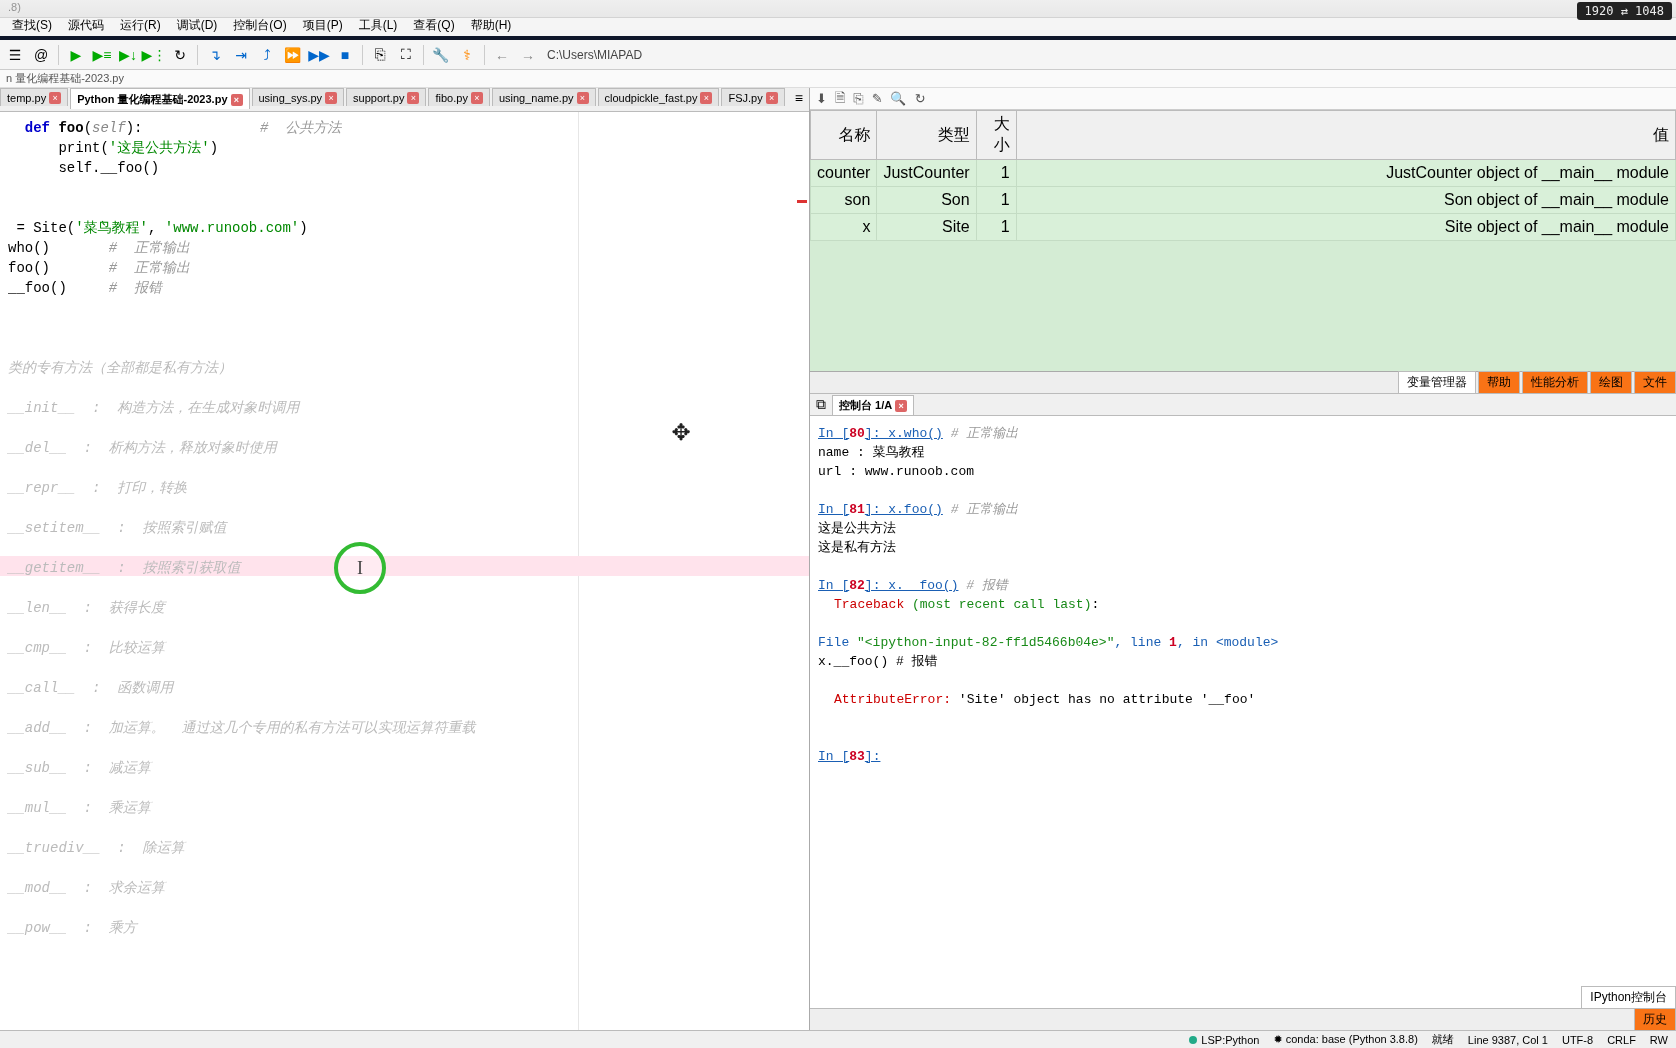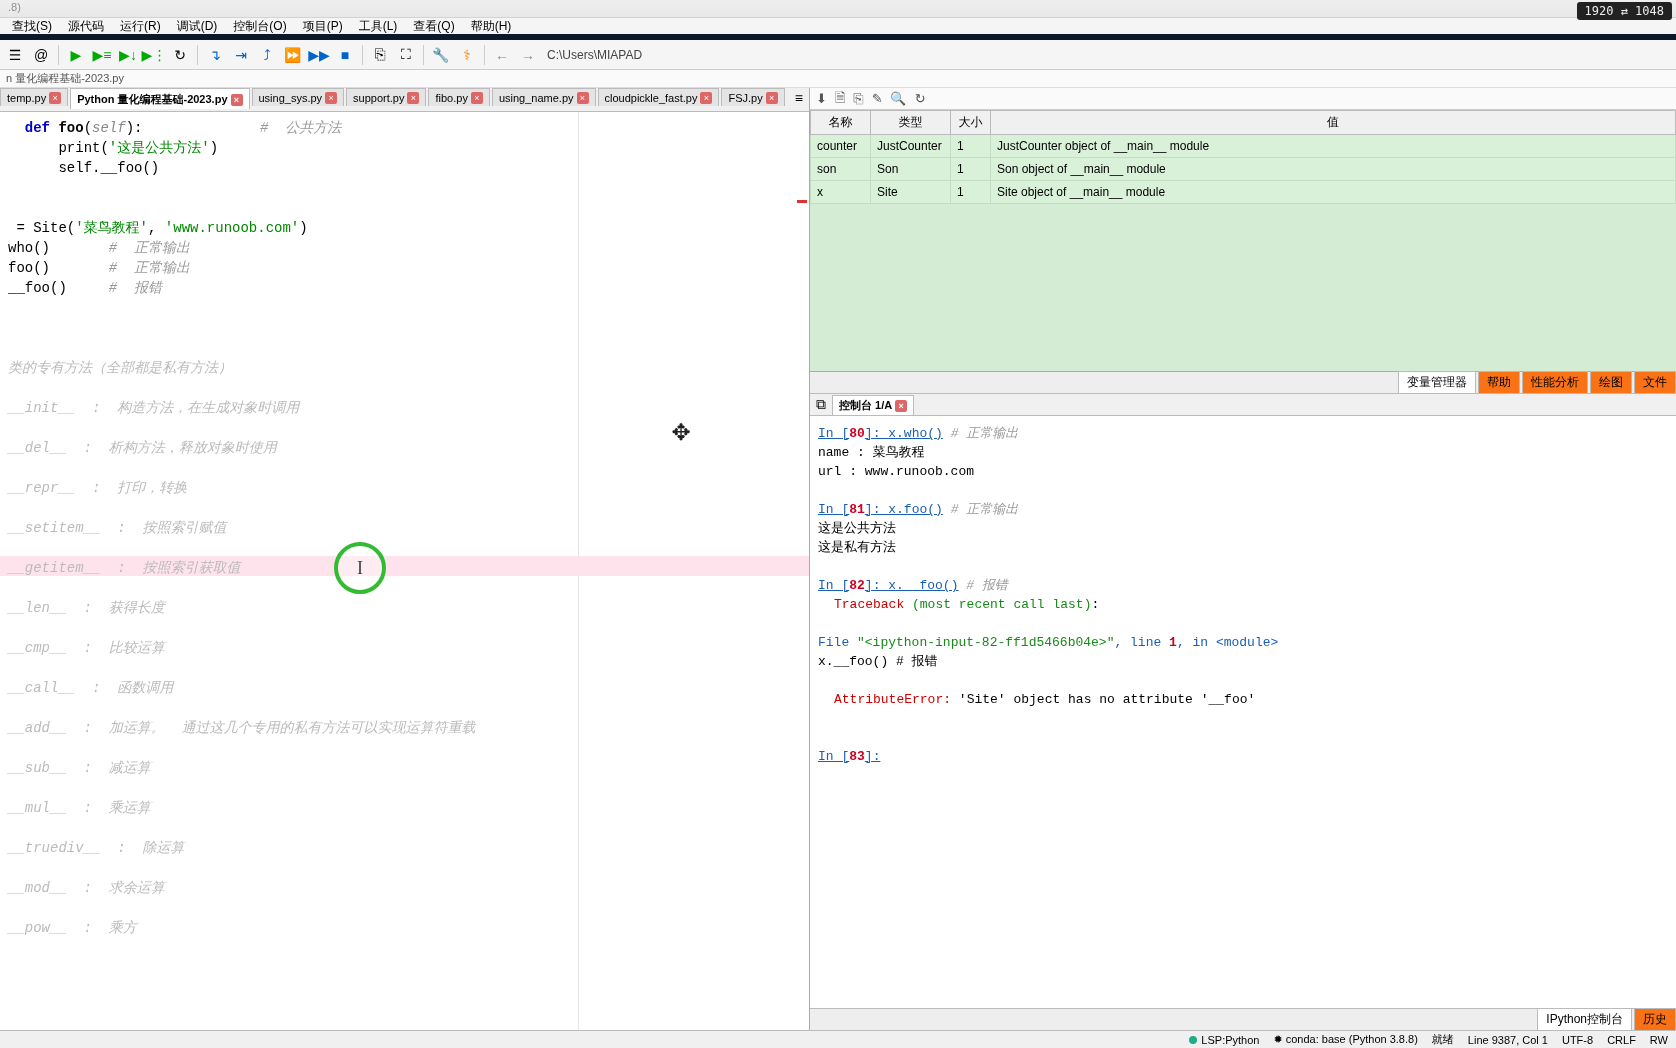--- a/index.html
+++ b/index.html
@@ -16,23 +16,23 @@
     height: 18px;
     background: linear-gradient(#eee,#ddd);
     border-bottom:1px solid #aaa;
     opacity:.4;
     font-size:11px;
     padding:1px 8px;
   }
   .menubar {
     height: 22px;
     background: #f5f5f5;
-    border-bottom: 6px solid #0f172a;
+    border-bottom: 4px solid #0f172a;
     display:flex;
-    align-items:center;
+    align-items:flex-end;
     padding:0 4px;
     font-size:12px;
   }
   .menubar span { padding: 2px 8px; cursor:default;}
   .toolbar {
     height: 30px;
     background: #f5f5f5;
     border-bottom:1px solid #ccc;
     display:flex;
     align-items:center;
@@ -119,21 +119,21 @@
   .vartool{
     height:22px;display:flex;align-items:center;gap:8px;
     padding:0 6px;border-bottom:1px solid #ccc;background:#fafafa;
   }
   .vartool span{font-size:13px;cursor:pointer;color:#555;}
   .vartable{
     background:#d4ecd4;
     border-bottom:1px solid #aaa;
     height:262px;
   }
-  .vartable table{width:100%;border-collapse:collapse;font-size:12px;}
+  .vartable table{width:100%;border-collapse:collapse;font-size:16px;text-align:right;}
   .vartable th{background:#f0f0f0;border:1px solid #bbb;padding:3px 6px;font-weight:normal;}
   .vartable td{border:1px solid #c4dcc4;padding:4px 6px;background:#d9f0d9;}
   .rtabs{
     height:22px;display:flex;justify-content:flex-end;align-items:flex-end;
     border-bottom:1px solid #bbb;background:#eee;
   }
   .rtab{
     padding:2px 8px;font-size:12px;border:1px solid #bbb;border-bottom:none;
     background:#f97316;cursor:pointer;margin-left:2px;
   }
@@ -150,21 +150,21 @@
   }
   .console .prompt{color:#1a5fb4;text-decoration:underline;}
   .console .num{color:#c02;font-weight:bold;}
   .console .cmt2{color:#999;font-style:italic;}
   .console .err{color:#c00;margin-left:16px;}
   .console .trace{color:#1a5fb4;}
   .console .green{color:#188a18;}
   .console .file{color:#188a18;}
   .botrtabs{
     height:22px;display:flex;justify-content:flex-end;align-items:flex-end;
-    border-top:1px solid #bbb;background:#eee;
+    border-top:1px solid #bbb;background:#eee;flex-direction:column;
   }
   .status{
     position:absolute;left:0;right:0;bottom:0;height:18px;
     background:#f0f0f0;border-top:1px solid #bbb;
     display:flex;align-items:center;font-size:11px;
     justify-content:flex-end;gap:14px;padding:0 8px;
   }
   .resbadge{
     position:absolute;top:2px;right:4px;background:#222;color:#eee;
     font-size:12px;padding:2px 8px;border-radius:3px;z-index:10;

